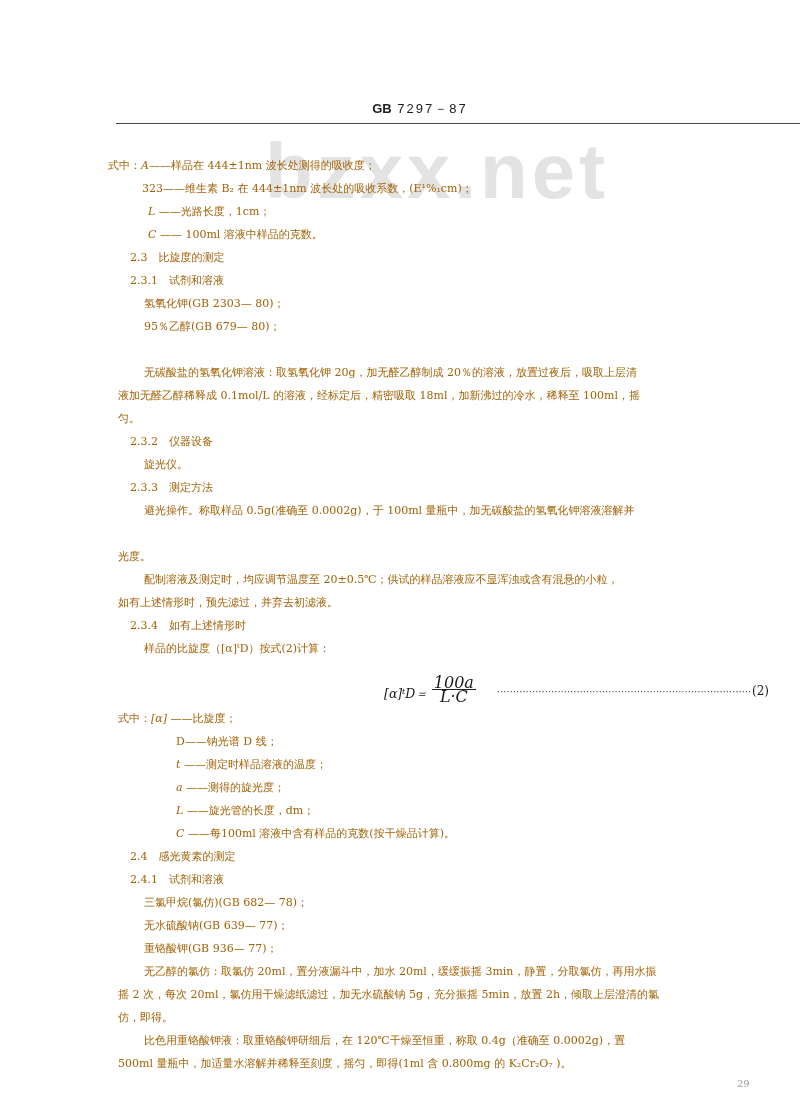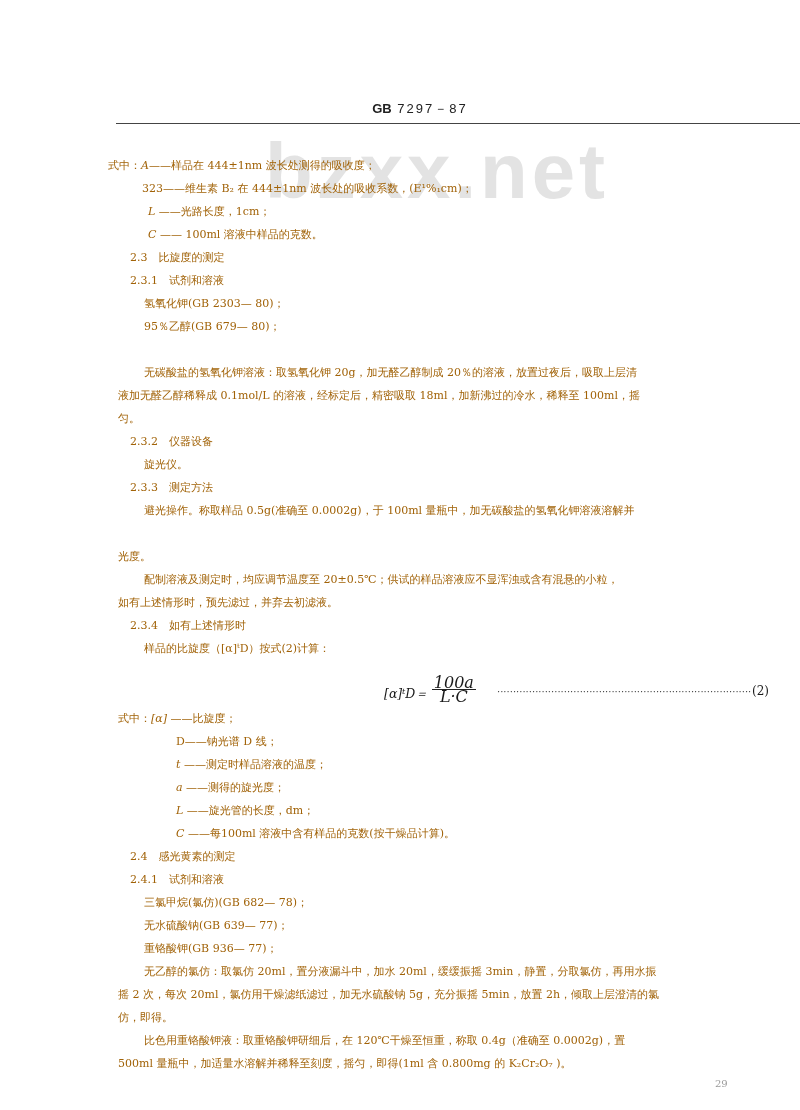--- a/index.html
+++ b/index.html
@@ -41,21 +41,21 @@
     }
     .frac .num { border-bottom: 1px solid #222; padding: 0 2px; line-height: 13px; }
     .frac .den { line-height: 13px; }
     .leader {
       position: absolute; left: 497px; top: 656px; width: 255px;
       overflow: hidden; font-size: 10px; letter-spacing: 0px; color: #333;
       z-index: 1; white-space: nowrap;
     }
     .eqno { position: absolute; left: 752px; top: 655px; font-size: 12px; z-index: 1; }
     .page-num {
-      position: absolute; left: 715px; top: 1052px; font-size: 10px; color: #9a9a9a;
+      position: absolute; left: 737px; top: 1052px; font-size: 10px; color: #9a9a9a;
     }
   </style>
 </head>
 <body>
 
 <div class="page">
 
   <div class="header-title">
     <b>GB</b>
     <span>7297－87</span>

